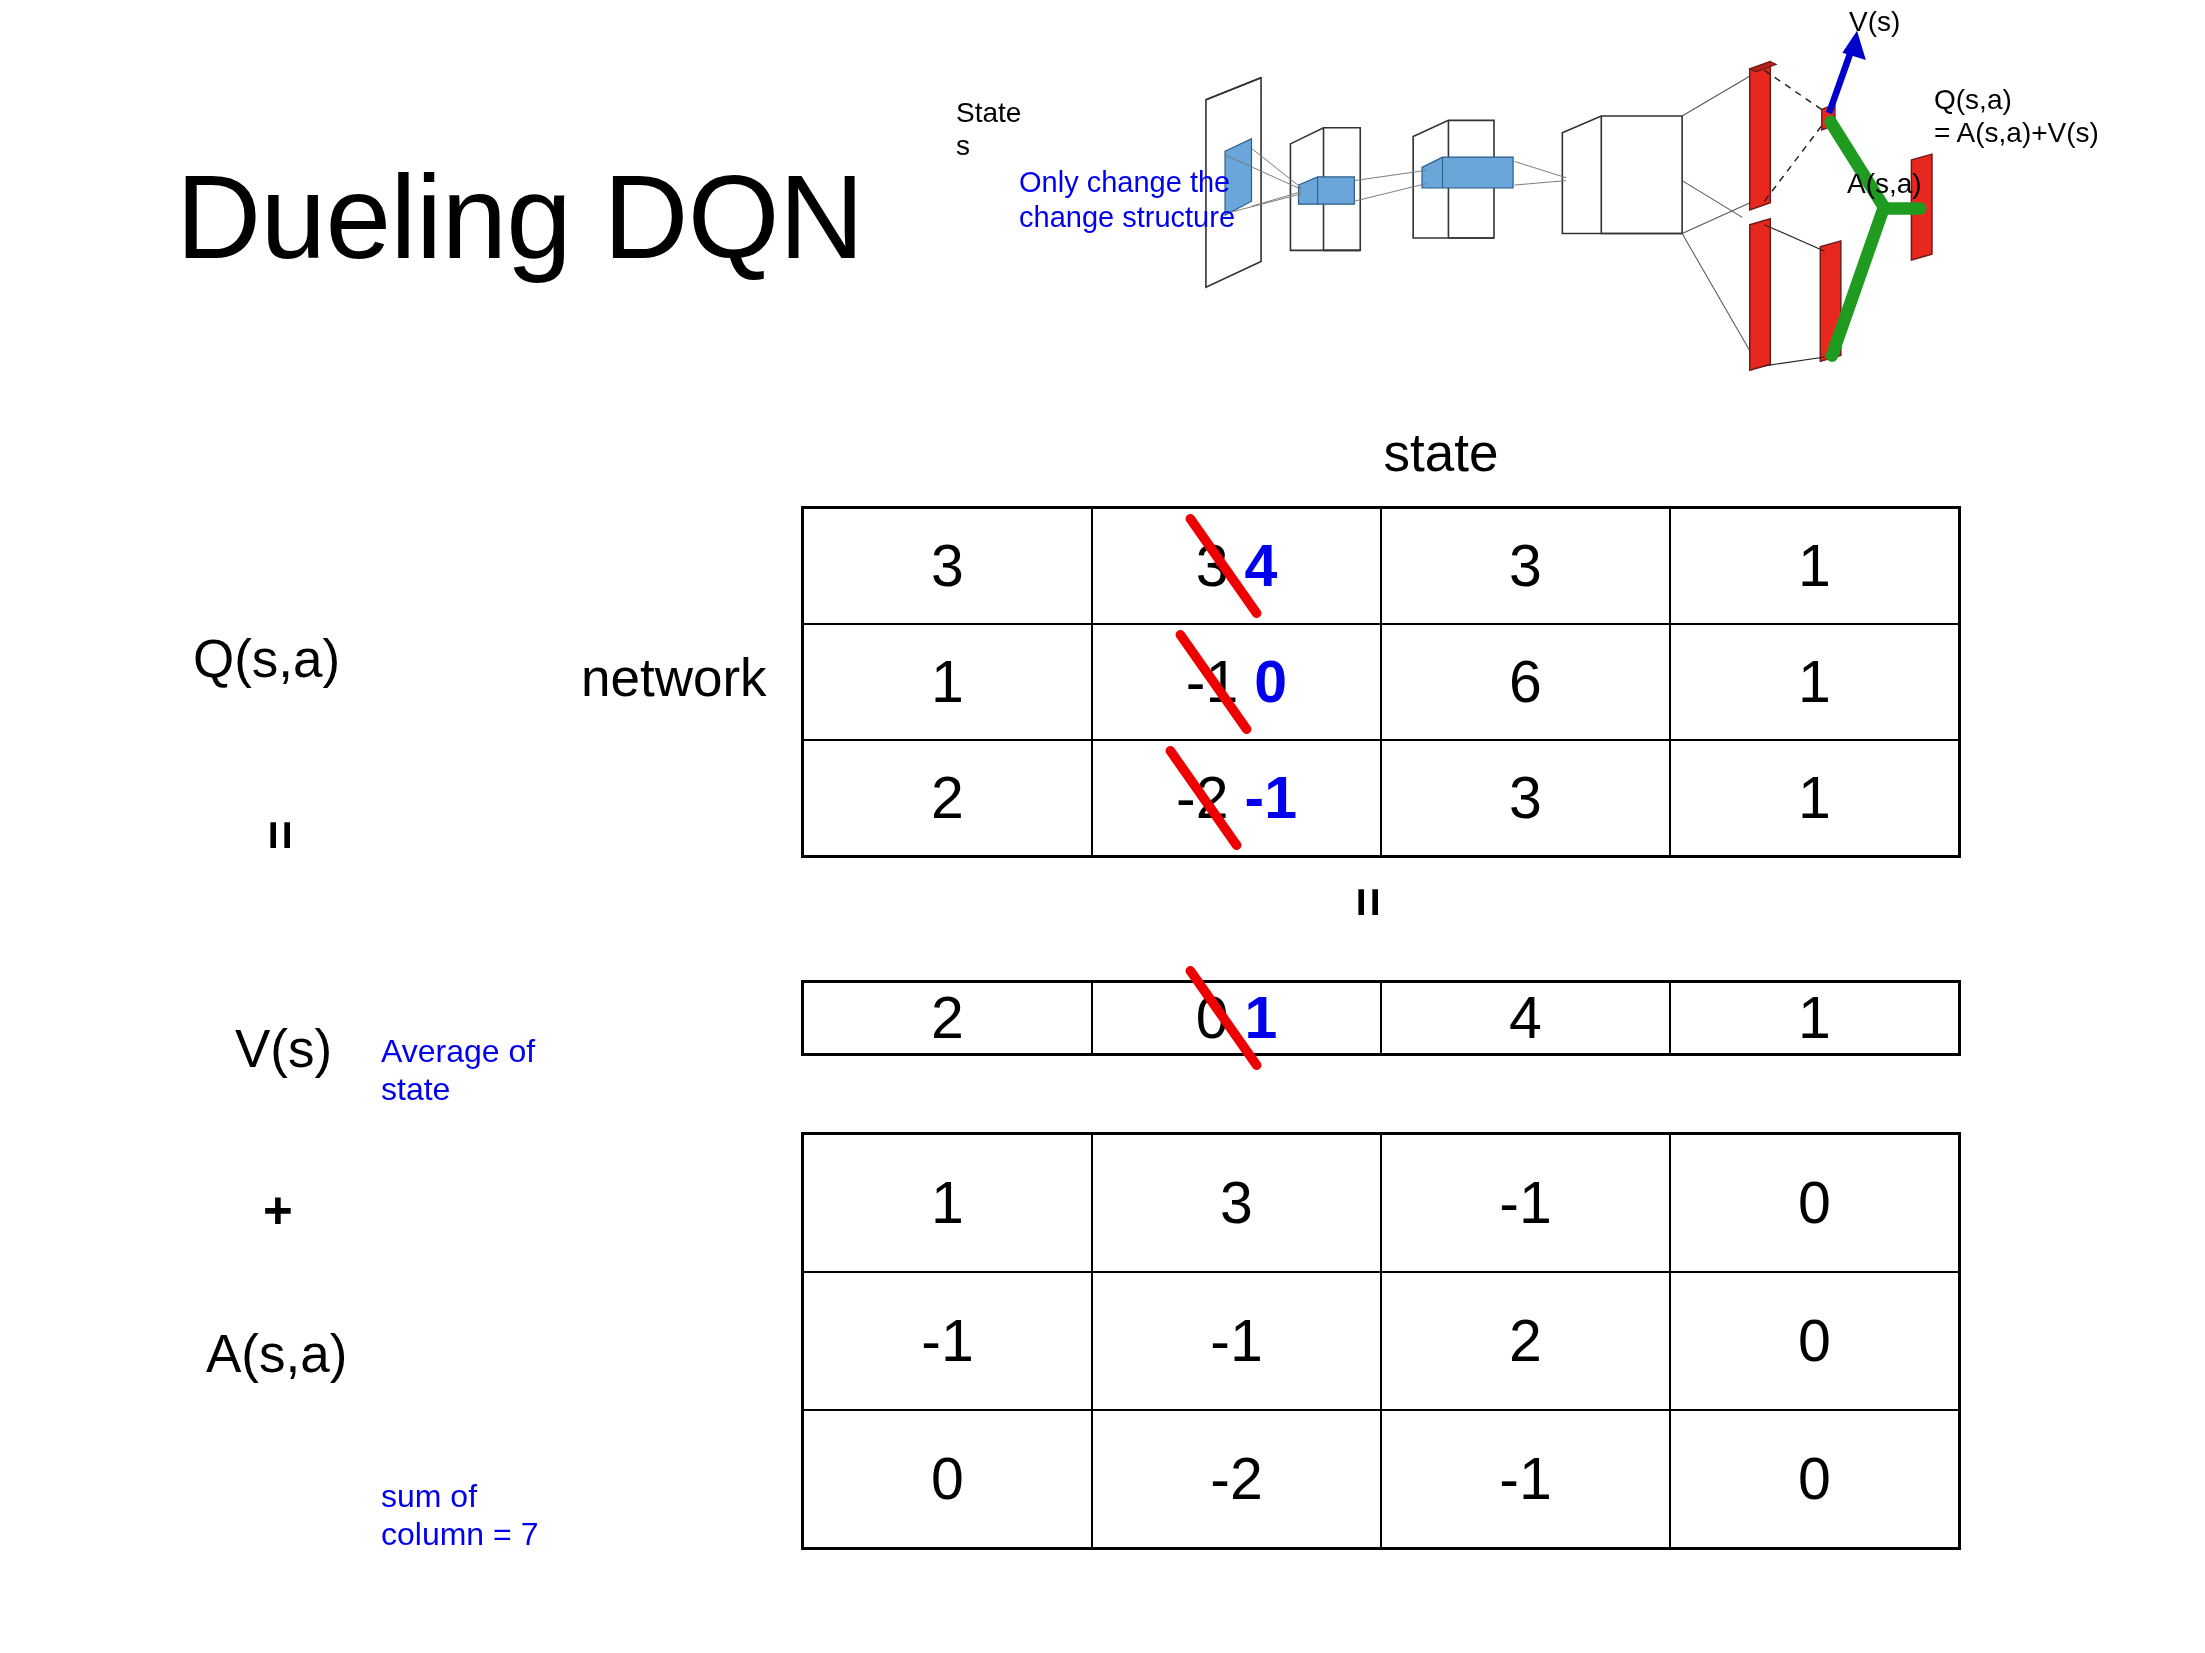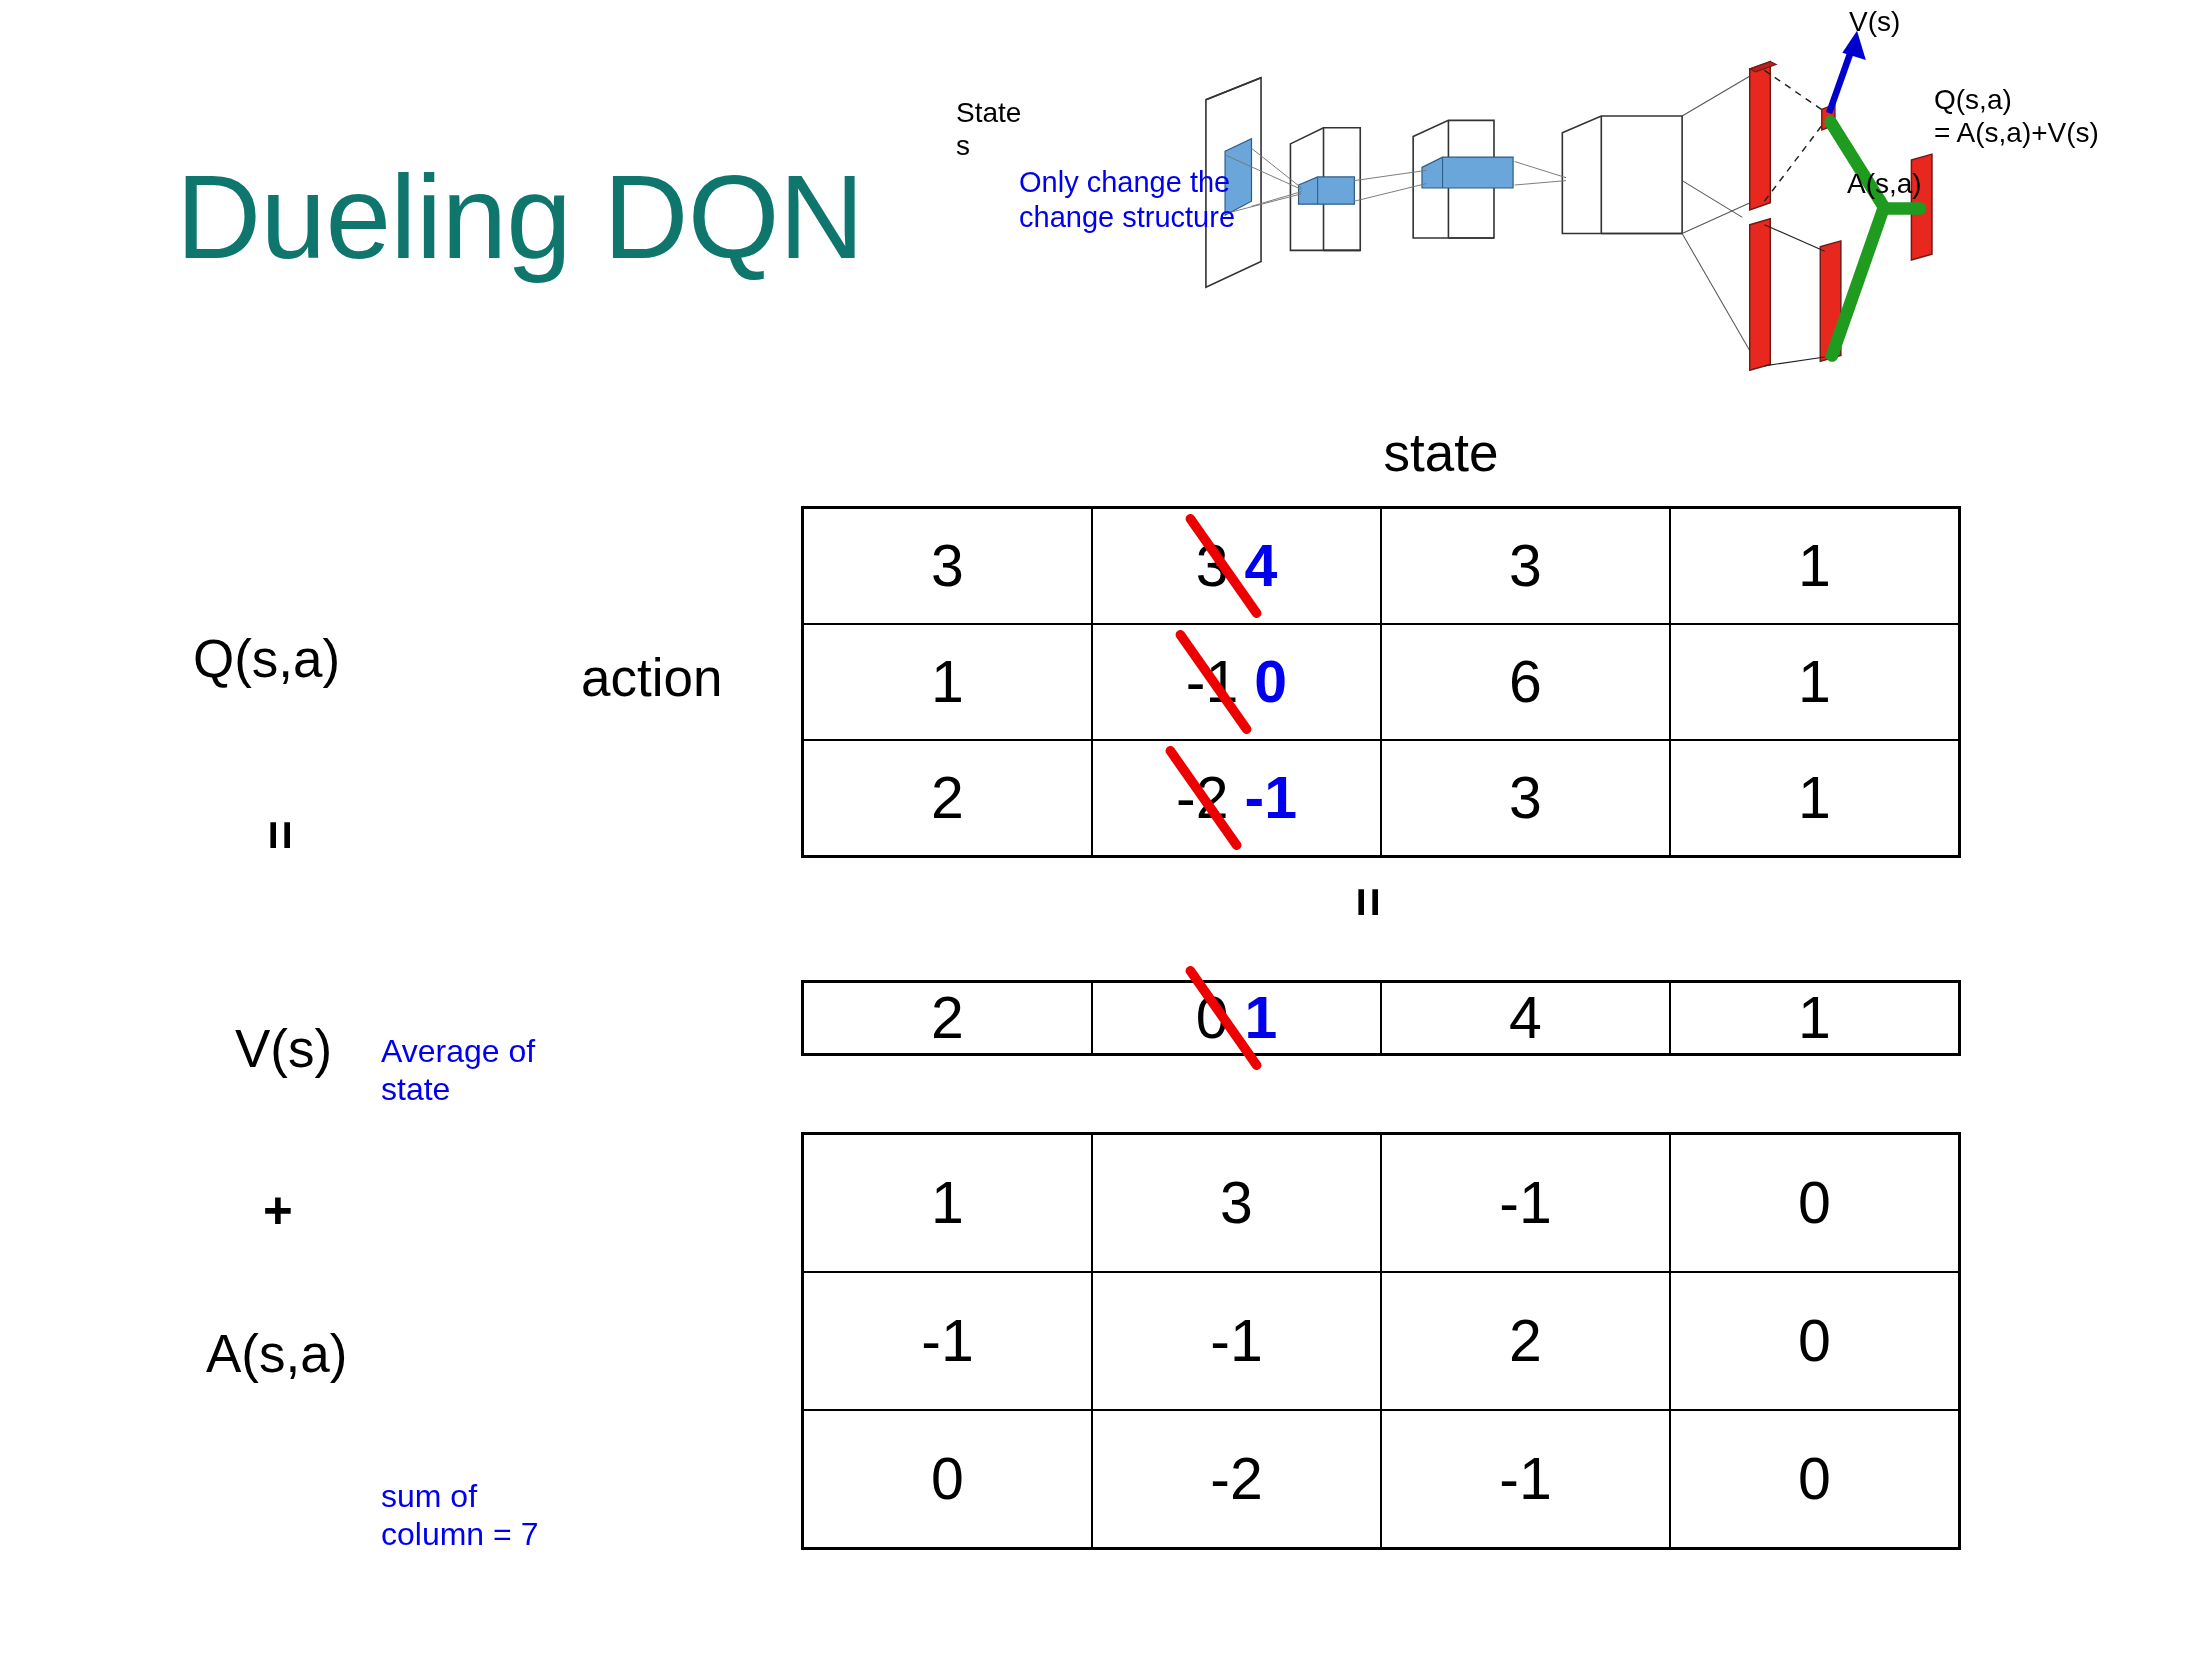--- a/index.html
+++ b/index.html
@@ -19,21 +19,21 @@
   
   #slide-title {
     position: absolute;
     left: 176px;
     top: 158px;
     font-size: 118px;
     font-weight: 400;
     letter-spacing: -0.7px;
     line-height: 1;
     white-space: nowrap;
-    color: #0f766e;
+    color: #000000;
   }
 
   
   #network-diagram {
     position: absolute;
     left: 1081px;
     top: 3.7px;
     width: 1117px;
     height: 401px;
   }
@@ -253,21 +253,21 @@
     <span>= A(s,a)+V(s)</span>
   </span>
 
   <span class="diagram-caption" style="left:-62px; top:147px;">
     <span>Only change the</span><br>
     <span>change structure</span>
   </span>
 </div>
 
 <div id="state-header">state</div>
-<div id="action-header">action</div>
+<div id="action-header">network</div>
 
 <div class="side-label" style="left:193px; top:632px;">Q(s,a)</div>
 <div class="op-sign eq-rot" style="left:265px; top:809px;">=</div>
 
 <div class="side-label" style="left:235px; top:1022px;">V(s)</div>
 <div class="blue-note" style="left:381px; top:1033px;">
   <span>Average of</span><br>
   <span>state</span>
 </div>
 <div class="op-sign" style="left:263px; top:1185px;">+</div>

